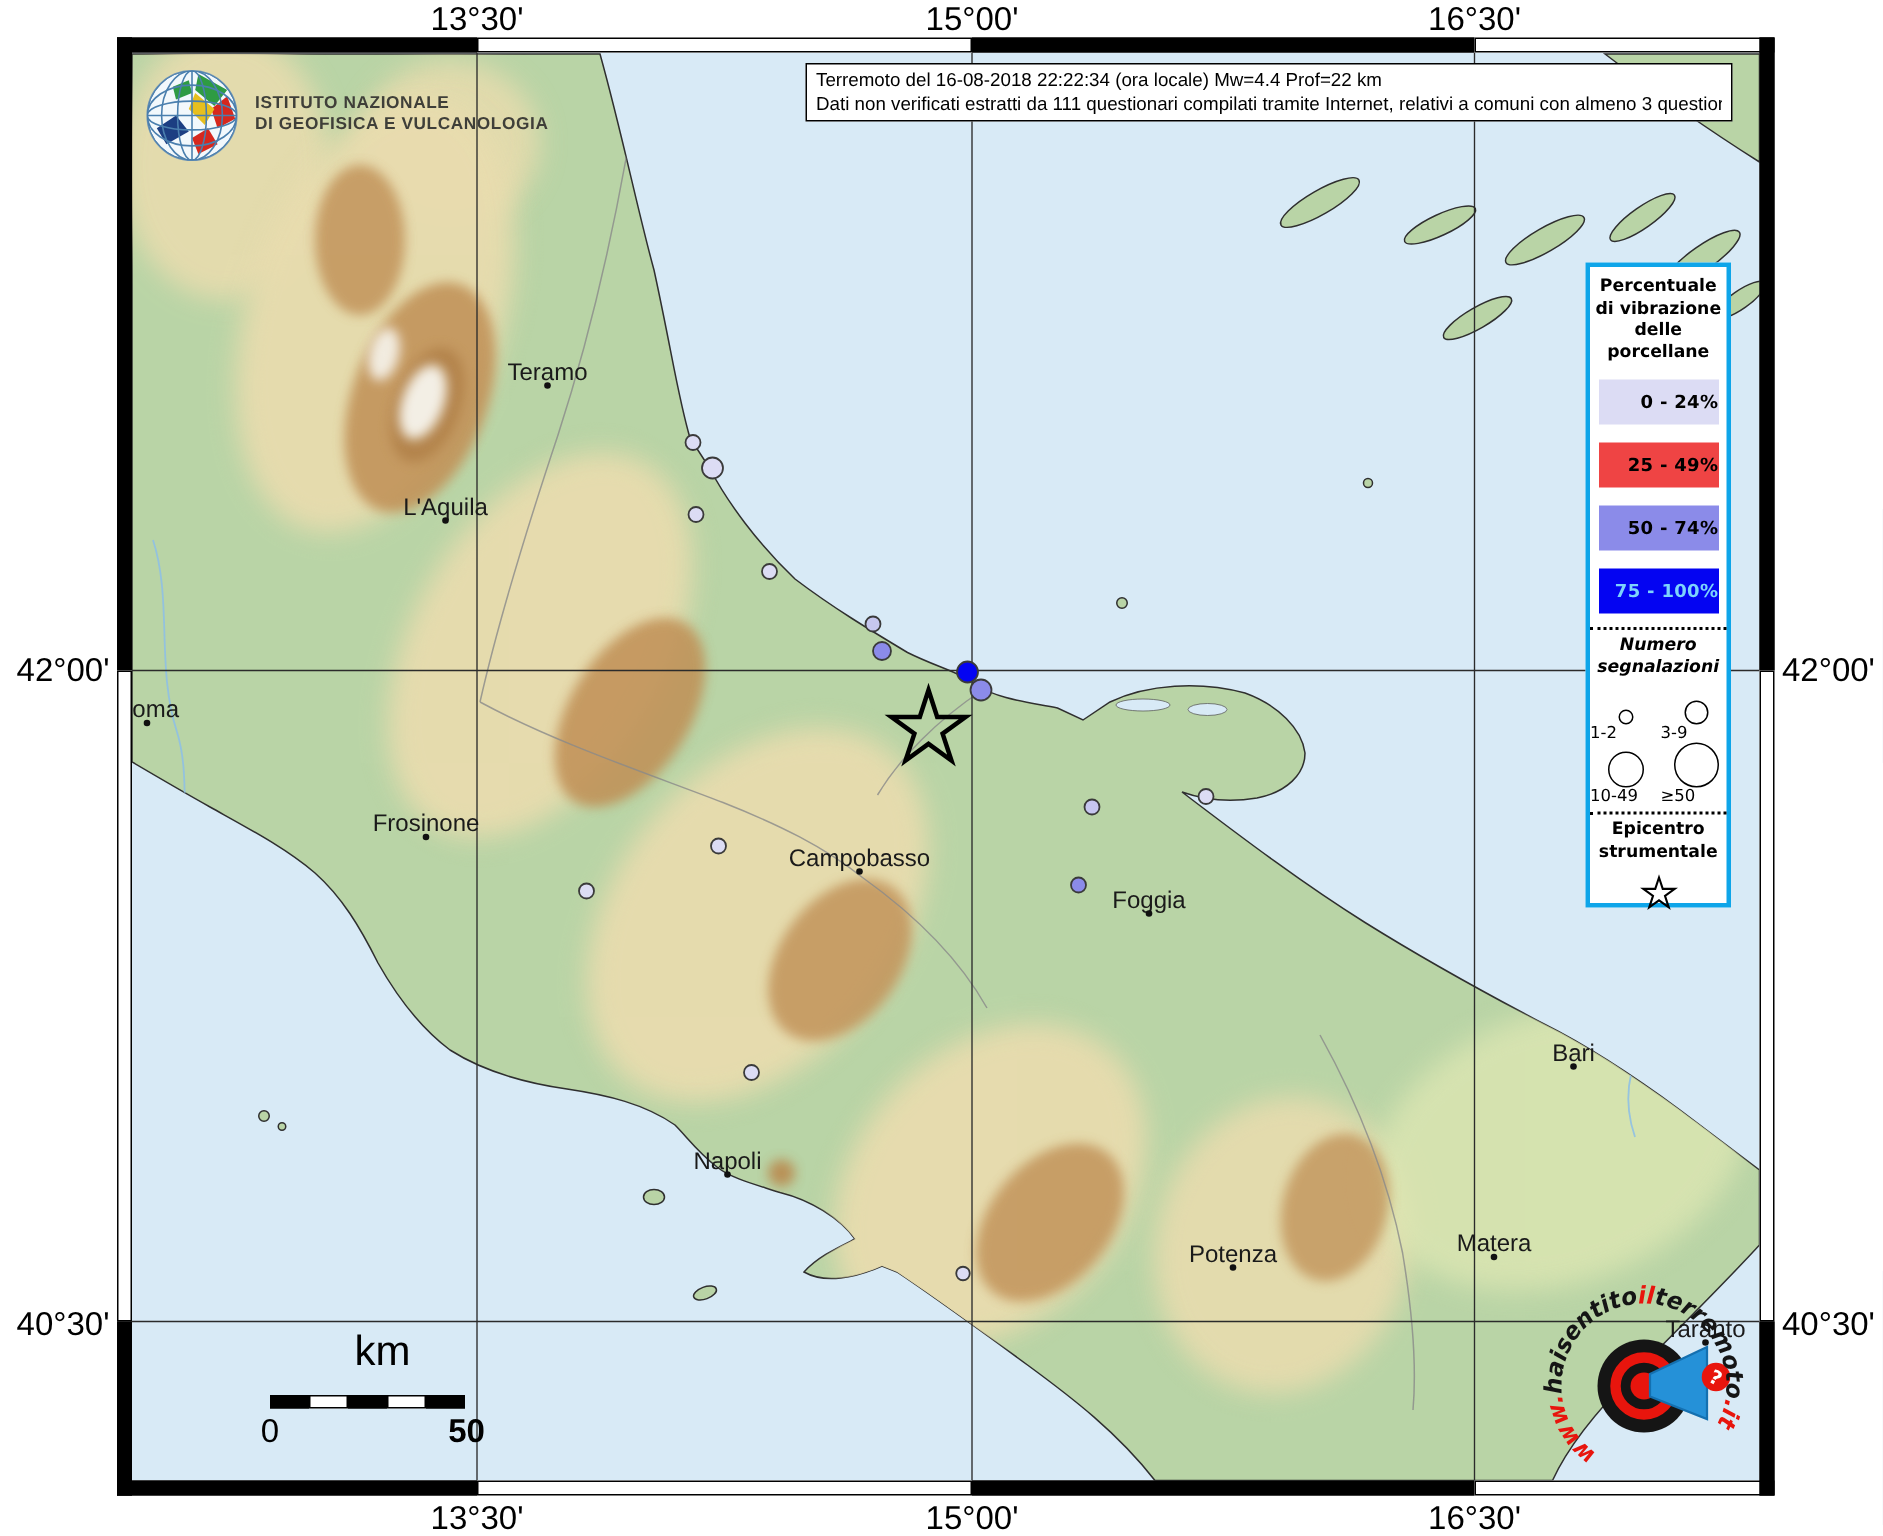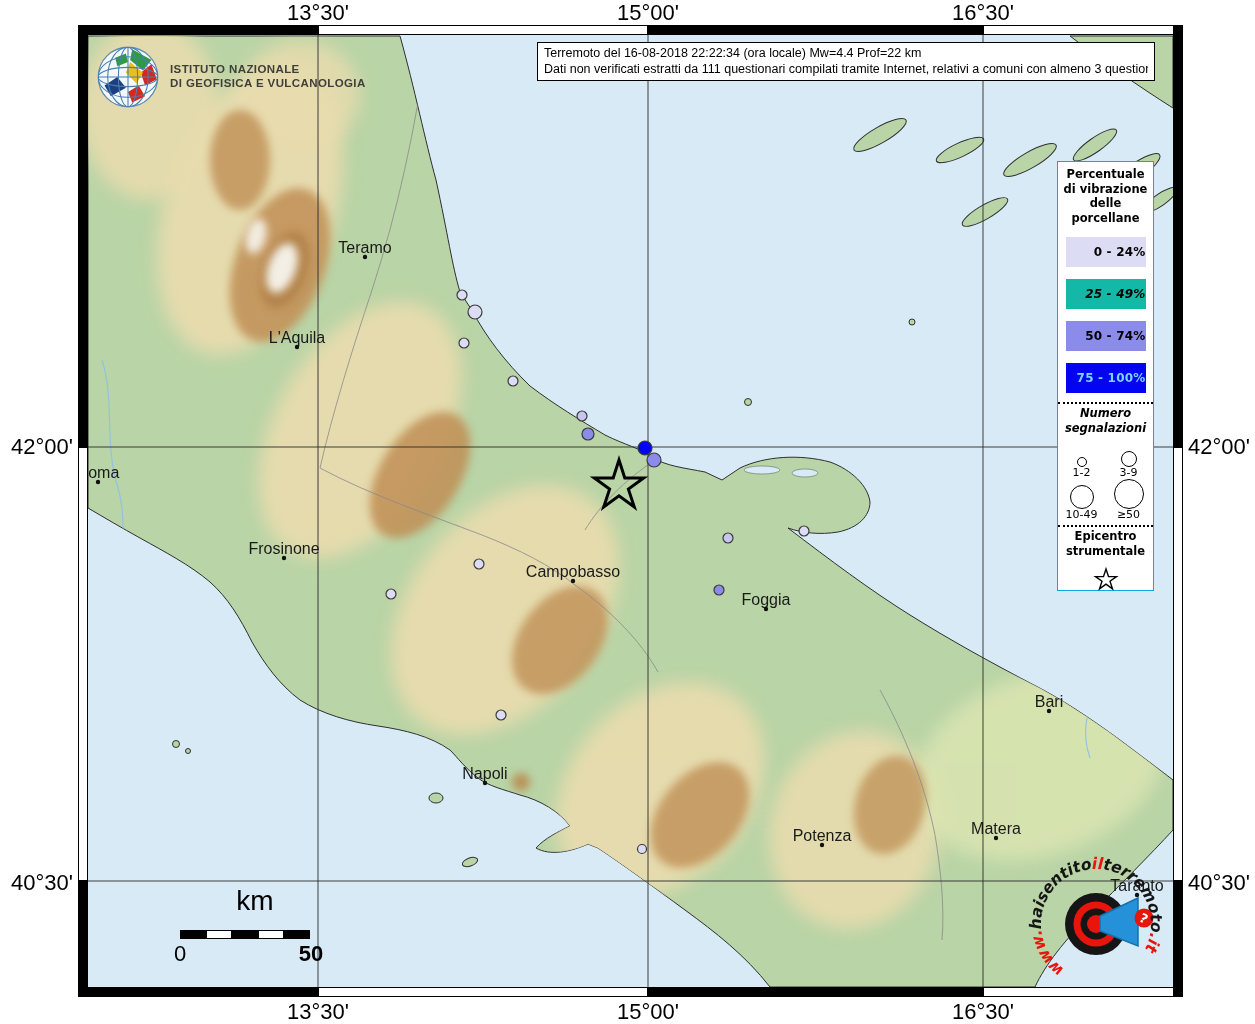--- a/index.html
+++ b/index.html
@@ -20,29 +20,29 @@
   .axlab.cx{width:140px;text-align:center;}
   
   #title-box{position:absolute;left:537px;top:42px;width:618px;background:#fff;
              border:1px solid #000;padding:3px 6px;box-sizing:border-box;}
   #title-box div{font-size:12.5px;line-height:15.5px;color:#000;white-space:nowrap;overflow:hidden;}
   
   #ingv{position:absolute;left:96px;top:45px;width:300px;height:70px;}
   #ingv-text{position:absolute;left:74px;top:17px;color:#3f3f39;font-weight:bold;
              font-size:11.5px;line-height:14px;letter-spacing:.4px;font-stretch:condensed;}
   
-  #legend{position:absolute;left:1057px;top:161px;width:97px;height:430px;background:#fff;
-          border:1px solid #0ea5e9;box-sizing:border-box;font-family:"DejaVu Sans",sans-serif;}
+  #legend{position:absolute;left:1057px;top:175px;width:97px;height:430px;background:#fff;
+          border:3px solid #0ea5e9;box-sizing:border-box;font-family:"DejaVu Sans",sans-serif;}
   .leg-title{font-weight:bold;font-size:11.5px;line-height:14.5px;text-align:center;color:#000;}
   #legend .pad-top{padding-top:5px;}
   .swatch{width:80px;height:30px;margin:12px auto 0 auto;text-align:right;line-height:30px;
           font-weight:bold;font-size:12px;letter-spacing:.2px;}
   .dotted{border-top:2px dotted #000;margin-top:9px;}
   #legend-sizes{display:flex;flex-wrap:wrap;width:94px;margin-top:2px;}
-  .size-cell{width:47px;text-align:center;}
+  .size-cell{width:47px;}
   .size-cell .circ{display:flex;align-items:flex-end;justify-content:center;height:30px;}
   .size-cell .lab{font-size:11px;line-height:12px;color:#000;font-family:"DejaVu Sans",sans-serif;}
   .circ-dot{border:1.6px solid #000;border-radius:50%;background:#fff;}
   #legend-star{display:flex;justify-content:center;margin-top:8px;}
   
   #scalebar{position:absolute;left:160px;top:885px;width:180px;}
   #sb-title{position:absolute;left:40px;top:0;width:110px;text-align:center;font-size:28px;color:#000;}
   #sb-bar{position:absolute;left:20px;top:45px;width:130px;height:9px;display:flex;}
   #sb-bar .seg{flex:1;}
   #sb-start{position:absolute;left:10px;top:56px;width:20px;text-align:center;font-size:22px;color:#000;}
@@ -270,21 +270,21 @@
 
   <div id="legend">
     <div class="leg-title pad-top">
       <div>Percentuale</div>
       <div>di vibrazione</div>
       <div>delle</div>
       <div>porcellane</div>
     </div>
     <div id="legend-swatches">
         <div class="swatch" style="background: rgb(220, 220, 244); color: rgb(0, 0, 0);">0 - 24%</div>
-        <div class="swatch" style="background: #14b8a6; color: rgb(0, 0, 0); font-style: italic;">25 - 49%</div>
+        <div class="swatch" style="background: #ef4444; color: rgb(0, 0, 0);">25 - 49%</div>
         <div class="swatch" style="background: rgb(139, 139, 233); color: rgb(0, 0, 0);">50 - 74%</div>
         <div class="swatch" style="background: rgb(4, 4, 242); color: #7dd3fc;">75 - 100%</div>
       </div>
     <div class="dotted"></div>
     <div class="leg-title" style="margin-top:2px;font-style:italic;">
       <div>Numero</div>
       <div>segnalazioni</div>
     </div>
     <div id="legend-sizes">
         <div class="size-cell">

